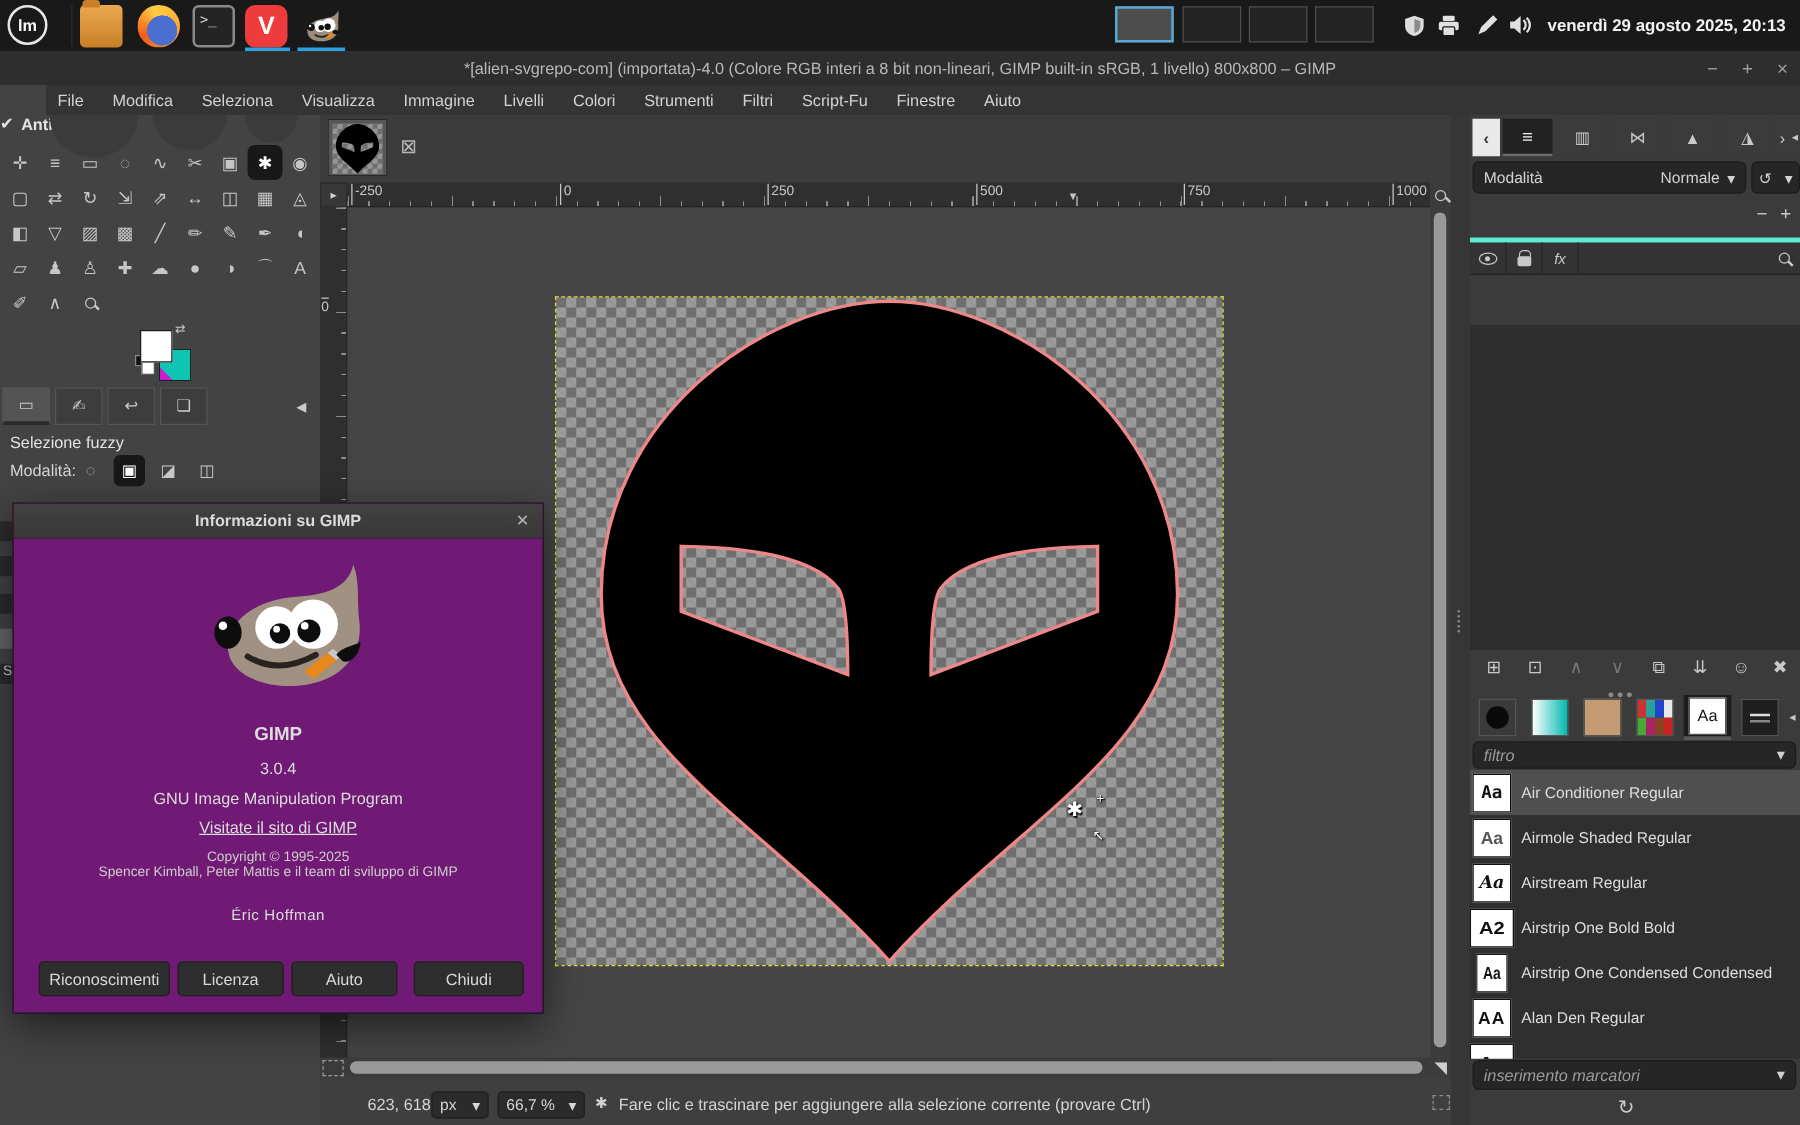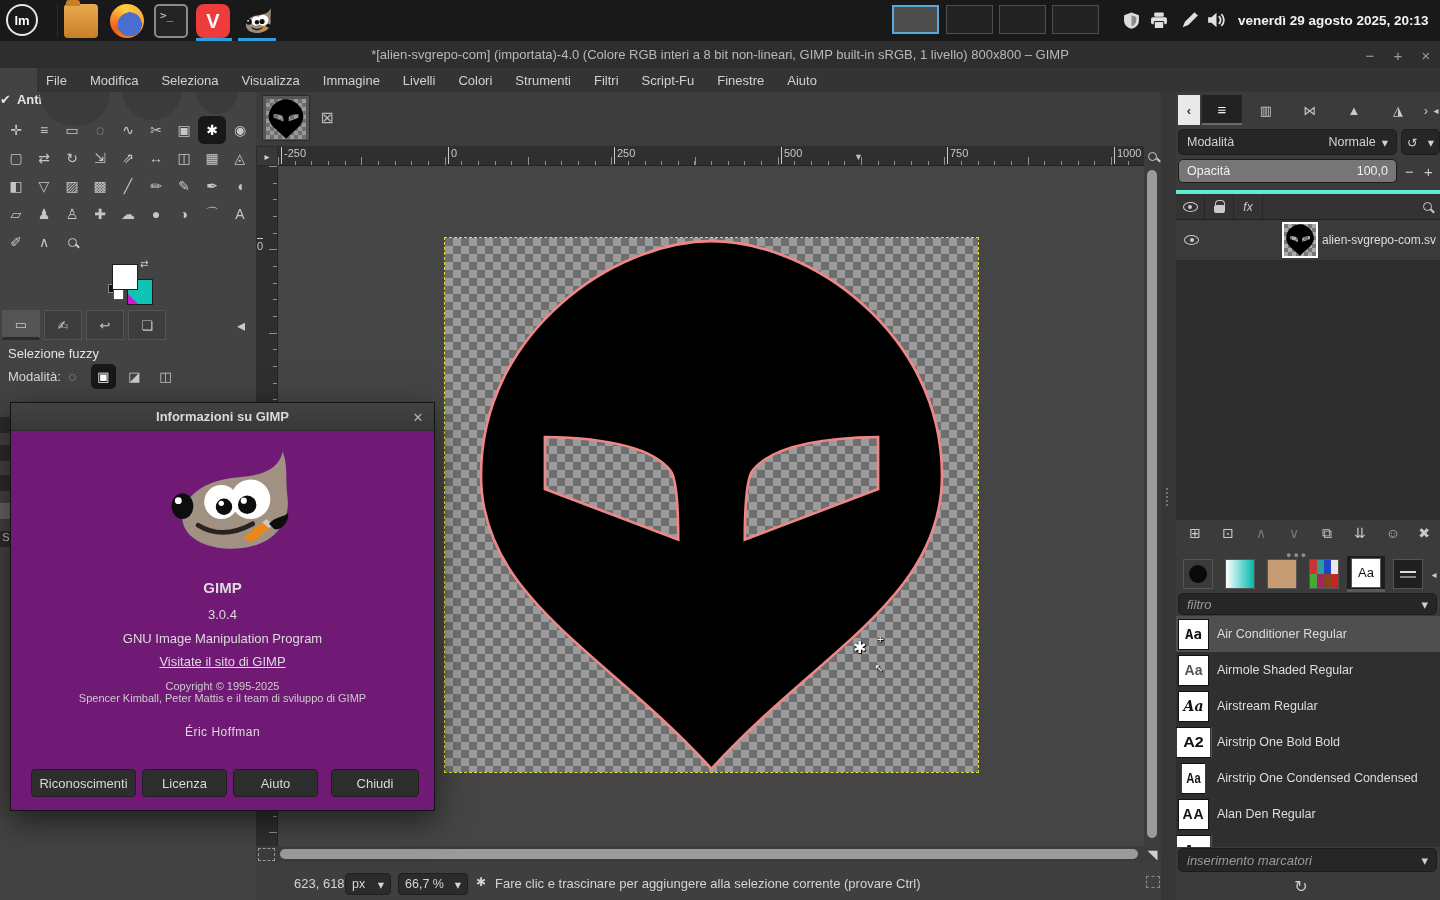--- a/index.html
+++ b/index.html
@@ -426,52 +426,37 @@
       <span style="display:flex;gap:6px;align-items:center">
         <span>Normale</span>
         <span>▾</span>
       </span>
     </div>
     <div class="pillrow" style="left:240px;top:37px;width:39px;height:26px;padding:0 5px">
       <span>↺</span>
       <span>▾</span>
     </div>
 
-    <div class="pillrow opac" style="left:17px;top:67px;width:219px;height:24px">
-      <span>Opacità</span>
-      <span>100,0</span>
-    </div>
     <div class="abs ic" style="left:240px;top:69px;width:17px;height:20px;font-size:15px">−</div>
     <div class="abs ic" style="left:259px;top:69px;width:17px;height:20px;font-size:15px">+</div>
 
     <div class="listhead">
       <div class="lh-cell" style="width:29px">
           <span class="eye"></span>
         </div>
       <div class="lh-cell" style="width:29px">
           <span class="lockic"></span>
         </div>
       <div class="lh-cell" style="width:29px;font-style:italic;color:#c9c9c9;font-size:12px">fx</div>
       <div style="flex:1"></div>
       <div class="lh-cell" style="width:26px;border:none">
           <span class="mag"></span>
         </div>
     </div>
 
-    <div class="layer-row">
-      <span class="eye" style="margin-left:8px"></span>
-      <span class="thumb" style="margin-left:83px">
-        <svg viewBox="0 0 800 800" width="32" height="32">
-          <path fill-rule="evenodd" fill="#000" d="M400,4 C545,4 746,140 746,356 C746,540 560,620 400,796 C240,620 54,540 54,356 C54,140 255,4 400,4 Z
-               M150,298 Q300,300 338,348 Q350,362 350,452 L150,376 Z
-               M650,298 Q500,300 462,348 Q450,362 450,452 L650,376 Z"></path>
-        </svg>
-      </span>
-      <span style="margin-left:4px;color:#ddd;font-size:12px;white-space:nowrap">alien-svgrepo-com.sv</span>
-    </div>
     <div class="layer-empty"></div>
 
     <div class="abs lyr-btn ic" style="left:21px">⊞</div>
     <div class="abs lyr-btn ic" style="left:54px">⊡</div>
     <div class="abs lyr-btn ic" style="left:87px;color:#777">∧</div>
     <div class="abs lyr-btn ic" style="left:120px;color:#777">∨</div>
     <div class="abs lyr-btn ic" style="left:153px">⧉</div>
     <div class="abs lyr-btn ic" style="left:186px">⇊</div>
     <div class="abs lyr-btn ic" style="left:219px">☺</div>
     <div class="abs lyr-btn ic" style="left:250px;font-weight:bold">✖</div>

